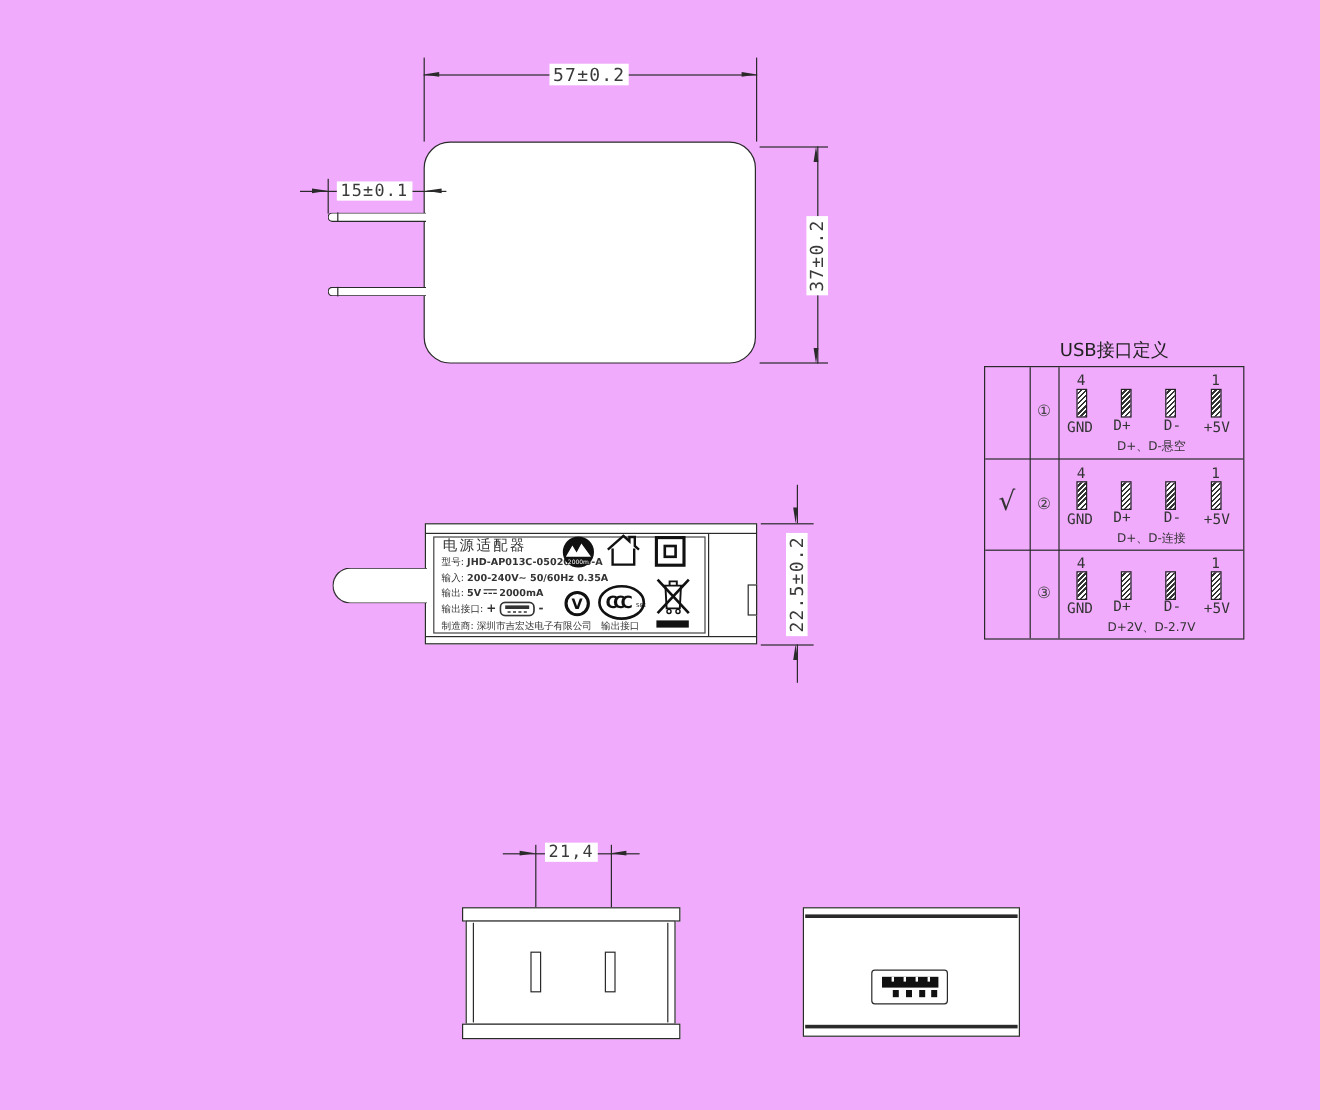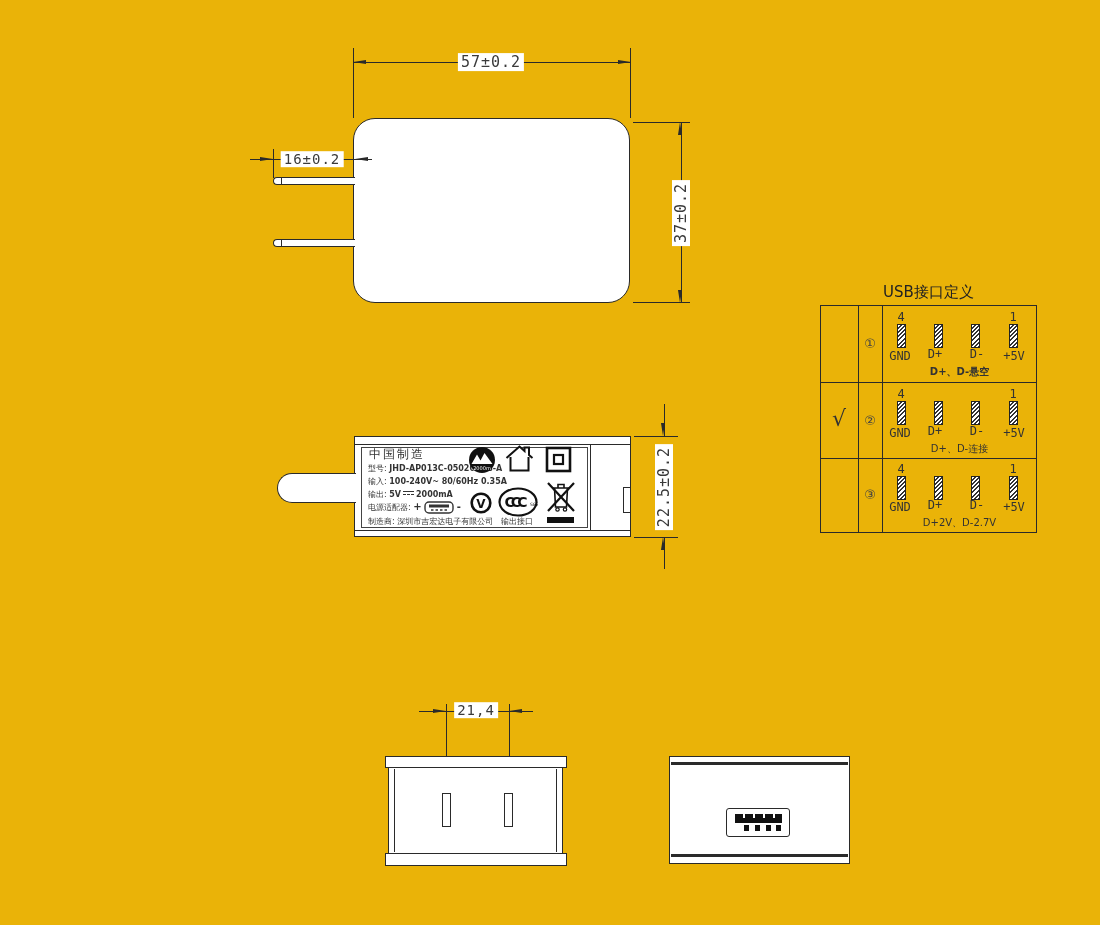--- a/index.html
+++ b/index.html
@@ -1,16 +1,16 @@
 <!DOCTYPE html>
 <html><head>
 <meta charset="utf-8">
 <style>
   html,body{margin:0;padding:0;background:#fff;}
-  .canvas{position:relative;width:1100px;height:925px;background:#eab308;overflow:hidden;
+  .canvas{position:relative;width:1100px;height:925px;background:#f0abfc;overflow:hidden;
           font-family:"DejaVu Sans","Liberation Sans",sans-serif;color:#222;}
   
   .ln{position:absolute;background:#2a2a2a;}
   .box{position:absolute;border:1.4px solid #2a2a2a;background:#fff;box-sizing:border-box;}
   .thin{border-width:1px;}
   .dimtext{position:absolute;font-family:"DejaVu Sans Mono","Liberation Mono",monospace;
            font-size:15px;color:#3a3a3a;background:#fff;padding:0 3px;white-space:nowrap;
            transform:translate(-50%,-55%);letter-spacing:1px;}
   .vdim{transform:translate(-50%,-50%) rotate(-90deg);}
   .ar{position:absolute;width:0;height:0;border:solid transparent;}
@@ -65,21 +65,21 @@
     <div class="ln" style="left:633px;top:302px;width:57px;height:1px;"></div>
     <div class="ln" style="left:681px;top:122px;width:1px;height:181px;"></div>
     <div class="ar u" style="left:678px;top:122px;"></div>
     <div class="ar d" style="left:678px;top:290px;"></div>
     <div class="dimtext vdim" style="left:681px;top:213px;">37±0.2</div>
 
     <div class="ln" style="left:250px;top:159px;width:122px;height:1px;"></div>
     <div class="ln" style="left:273px;top:149px;width:1px;height:29px;"></div>
     <div class="ar r" style="left:260px;top:156.5px;"></div>
     <div class="ar l" style="left:355px;top:156.5px;"></div>
-    <div class="dimtext" style="left:312px;top:160px;font-size:14px;">16±0.2</div>
+    <div class="dimtext" style="left:312px;top:160px;font-size:14px;">15±0.1</div>
 
     <div class="prong" style="left:273px;top:177px;width:82px;height:8px;"></div>
     <div class="ln" style="left:281px;top:177px;width:1px;height:8px;"></div>
     <div class="prong" style="left:273px;top:239px;width:82px;height:8px;"></div>
     <div class="ln" style="left:281px;top:239px;width:1px;height:8px;"></div>
   </div>
 
   <div>
     <div class="box" style="left:354px;top:436px;width:277px;height:101px;border-width:1.5px;"></div>
     <div class="ln" style="left:355px;top:444px;width:275px;height:1px;"></div>
@@ -90,35 +90,35 @@
 
     <div class="ln" style="left:634px;top:436px;width:44px;height:1px;"></div>
     <div class="ln" style="left:634px;top:537px;width:44px;height:1px;"></div>
     <div class="ln" style="left:664px;top:404px;width:1px;height:32px;"></div>
     <div class="ln" style="left:664px;top:537px;width:1px;height:32px;"></div>
     <div class="ar d" style="left:661px;top:423px;"></div>
     <div class="ar u" style="left:661px;top:537px;"></div>
     <div class="dimtext vdim" style="left:664px;top:487px;">22.5±0.2</div>
 
     <div class="box thin" style="left:361px;top:447px;width:227px;height:81px;border-color:#444;"></div>
-    <div class="lbl-title">中国制造</div>
+    <div class="lbl-title">电源适配器</div>
     <div class="lbl-line" style="top:463px;">
       <span>型号:</span>
       <b>JHD-AP013C-050200BB-A</b>
     </div>
     <div class="lbl-line" style="top:476px;">
       <span>输入:</span>
-      <b>100-240V~  80/60Hz  0.35A</b>
+      <b>200-240V~  50/60Hz  0.35A</b>
     </div>
     <div class="lbl-line" style="top:489px;">
       <span>输出:</span>
       <b>5V</b><span class="dc"><i></i></span><b>2000mA</b>
     </div>
     <div class="lbl-line" style="top:501px;">
-      <span>电源适配器:</span>
+      <span>输出接口:</span>
       <b style="font-size:10px;">+</b>
       <svg width="30" height="13" viewBox="0 0 30 13" style="vertical-align:middle;">
         <rect x="1" y="1" width="28" height="11" rx="4" fill="none" stroke="#333" stroke-width="1.4"></rect>
         <rect x="5" y="3.5" width="20" height="3" fill="#333"></rect>
         <path d="M7 9 H23" stroke="#333" stroke-width="1.4" stroke-dasharray="2.5 2"></path>
       </svg>
       <b style="font-size:10px;">-</b>
     </div>
     <div class="lbl-line" style="top:516px;">
       <span>制造商:</span>
@@ -171,21 +171,21 @@
       <span class="pinnum" style="left:73px;top:5px;">4</span>
       <span class="pinnum" style="left:185px;top:5px;">1</span>
       <div class="pin" style="left:77px;top:19px;"></div>
       <div class="pin" style="left:114px;top:19px;"></div>
       <div class="pin" style="left:151px;top:19px;"></div>
       <div class="pin" style="left:189px;top:19px;"></div>
       <span class="plabel" style="left:62px;width:36px;top:44px;">GND</span>
       <span class="plabel" style="left:102px;width:26px;top:42px;">D+</span>
       <span class="plabel" style="left:144px;width:26px;top:42px;">D-</span>
       <span class="plabel" style="left:176px;width:36px;top:44px;">+5V</span>
-      <div class="pnote" style="top:60px;font-weight:bold;">D+、D-悬空</div>
+      <div class="pnote" style="top:60px;">D+、D-悬空</div>
     </div>
 
     <div class="trow" style="top:382px;height:76px;">
       <span class="tcheck" style="top:24px;">√</span>
       <span class="tnum" style="top:31px;">②</span>
       <span class="pinnum" style="left:73px;top:5px;">4</span>
       <span class="pinnum" style="left:185px;top:5px;">1</span>
       <div class="pin" style="left:77px;top:19px;"></div>
       <div class="pin" style="left:114px;top:19px;"></div>
       <div class="pin" style="left:151px;top:19px;"></div>

